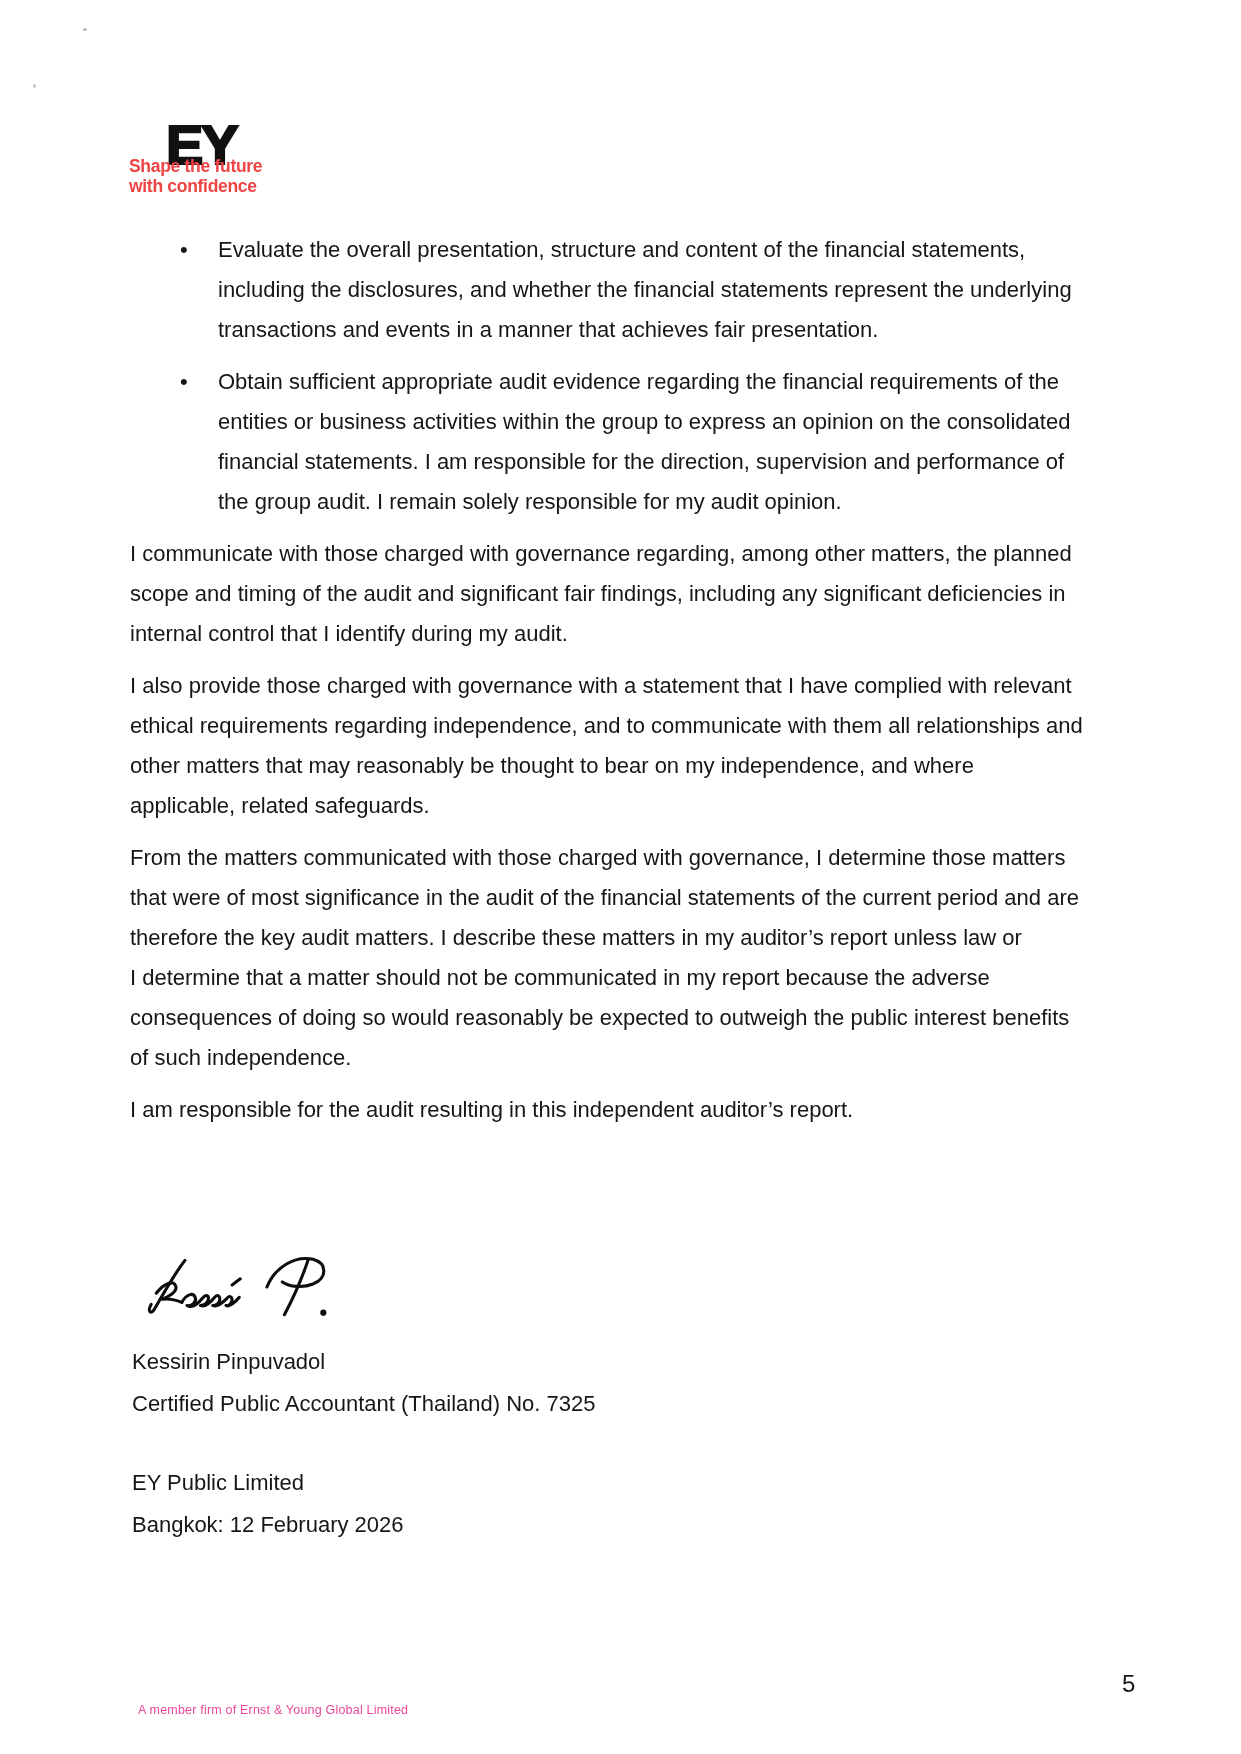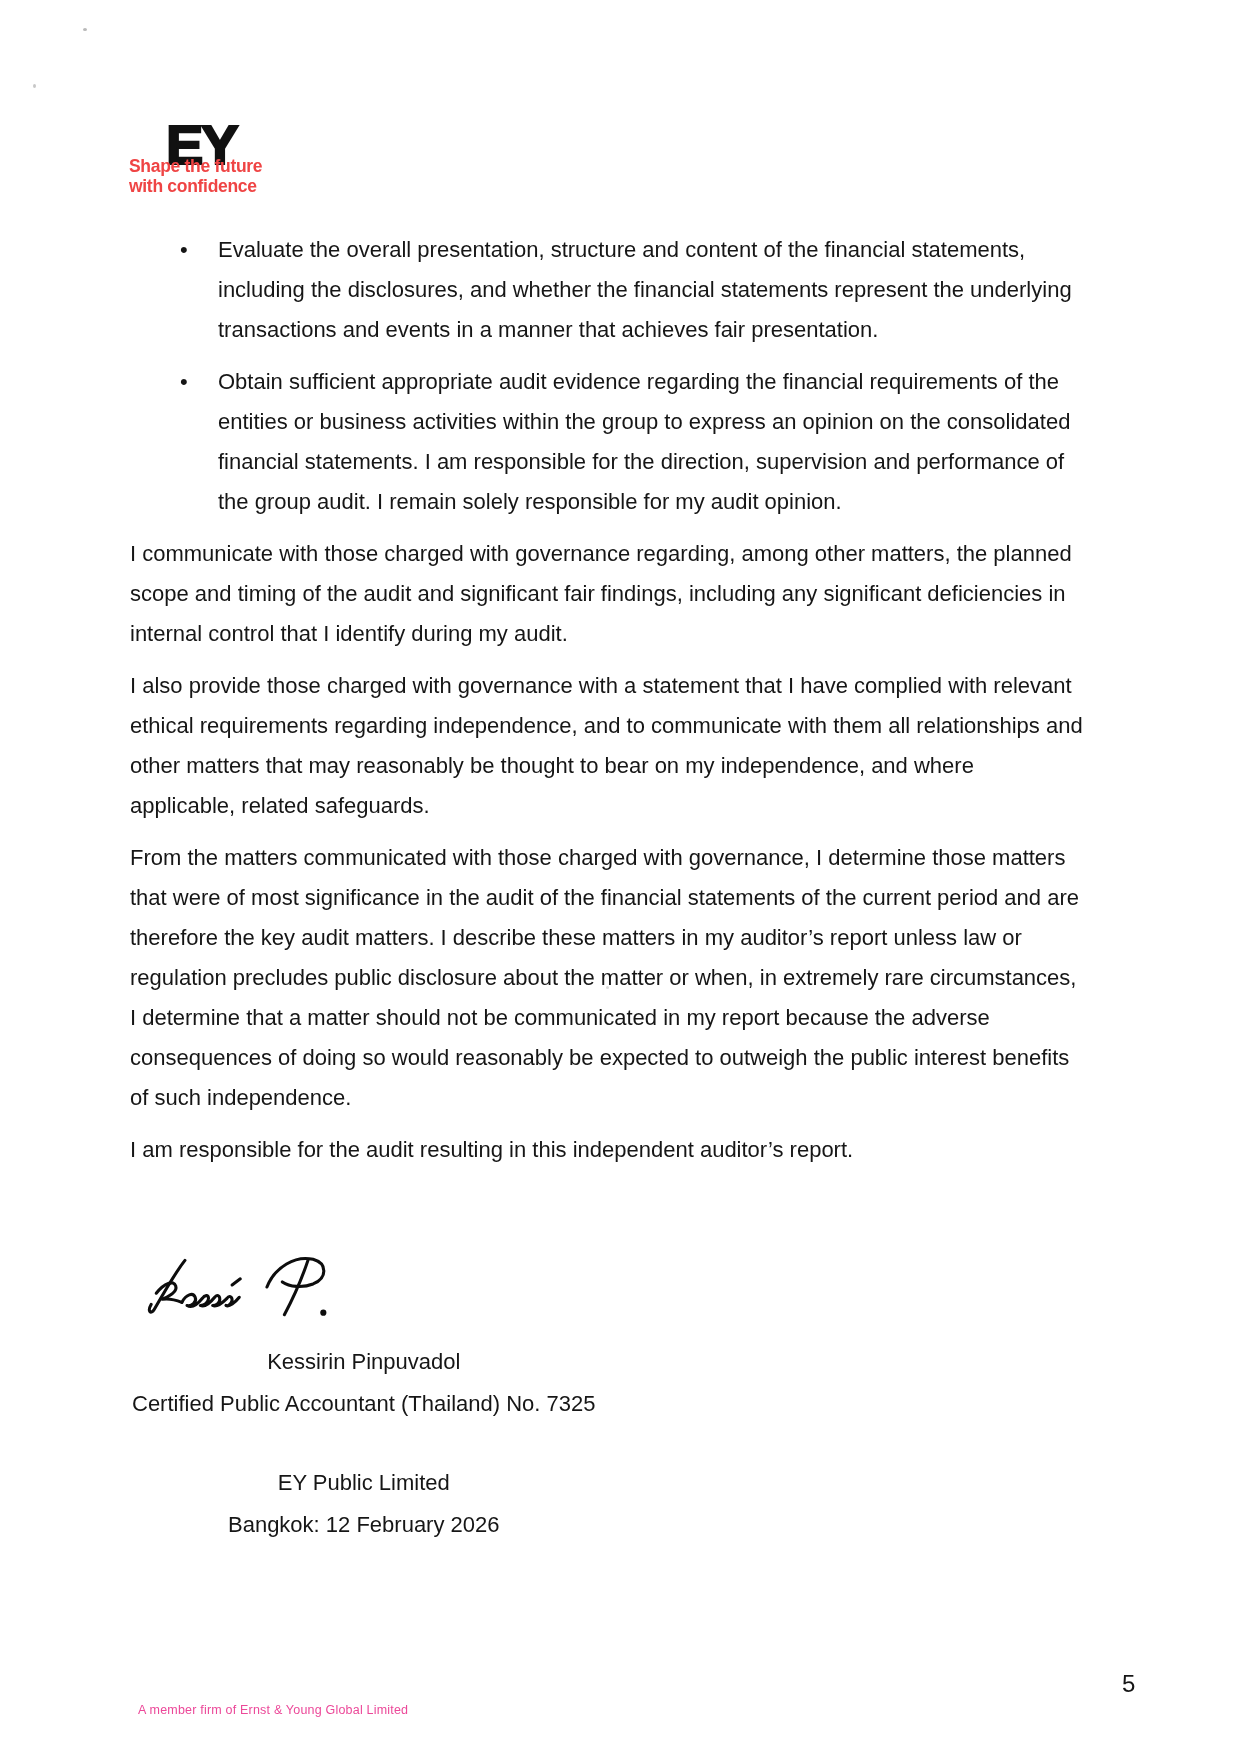--- a/index.html
+++ b/index.html
@@ -39,21 +39,21 @@
   .block.bullet .dot {
     position:absolute; left:50px; top:0;
     font-size:22px; line-height:40px;
   }
   .line { font-size:22px; line-height:40px; white-space:nowrap; }
 
   
   .signature-svg { position:absolute; left:146px; top:1250px; }
   .signature-svg path { fill:none; stroke:#0d0d0d; stroke-width:3; stroke-linecap:round; stroke-linejoin:round; }
   .signatory { position:absolute; left:132px; top:1341px; font-size:22px; }
-  .sig-line { line-height:42px; white-space:nowrap;text-align:center; }
+  .sig-line { line-height:42px; white-space:nowrap; }
   .firm-group { margin-top:37px; }
 
   
   .footer-note {
     position:absolute; left:138px; top:1703px;
     font-size:12.5px; letter-spacing:0.2px; color:#ec4899;
   }
   .page-number { position:absolute; left:1122px; top:1670px; font-size:24px; color:#161616; }
 </style>
 </head>
@@ -93,21 +93,20 @@
       <div class="block para">
         <div class="line">I also provide those charged with governance with a statement that I have complied with relevant</div>
         <div class="line">ethical requirements regarding independence, and to communicate with them all relationships and</div>
         <div class="line">other matters that may reasonably be thought to bear on my independence, and where</div>
         <div class="line">applicable, related safeguards.</div>
       </div>
       <div class="block para">
         <div class="line">From the matters communicated with those charged with governance, I determine those matters</div>
         <div class="line">that were of most significance in the audit of the financial statements of the current period and are</div>
         <div class="line">therefore the key audit matters. I describe these matters in my auditor’s report unless law or</div>
-        <div class="line">regulation precludes public disclosure about the matter or when, in extremely rare circumstances,</div>
         <div class="line">I determine that a matter should not be communicated in my report because the adverse</div>
         <div class="line">consequences of doing so would reasonably be expected to outweigh the public interest benefits</div>
         <div class="line">of such independence.</div>
       </div>
       <div class="block para">
         <div class="line">I am responsible for the audit resulting in this independent auditor’s report.</div>
       </div>
     </main>
 
   <svg class="signature-svg" width="205" height="72" viewBox="0 0 200 70" aria-label="handwritten signature">

